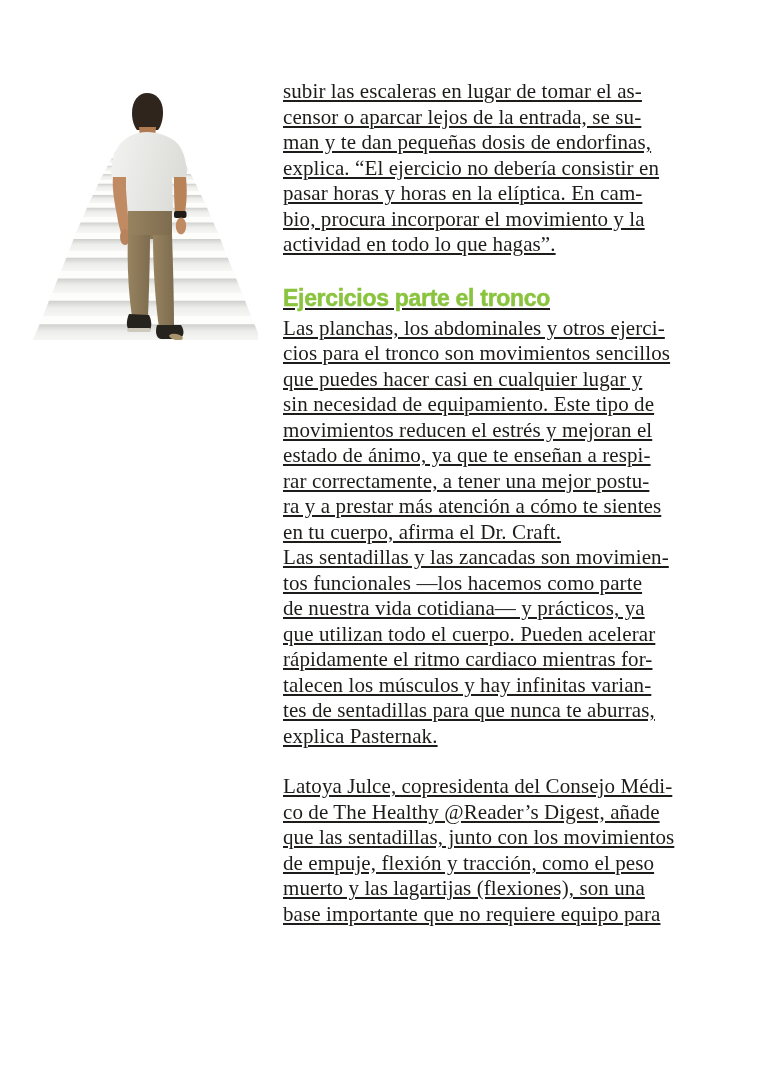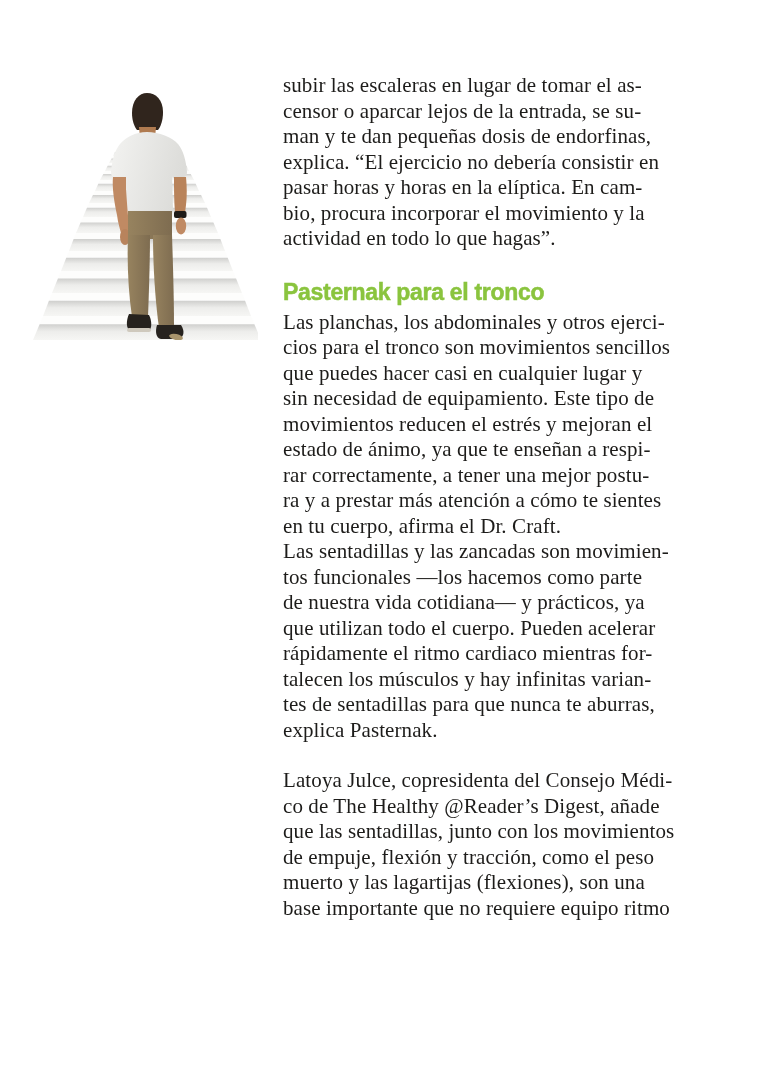--- a/index.html
+++ b/index.html
@@ -9,21 +9,21 @@
     background:#ffffff;
     overflow:hidden;
     font-family:"Liberation Serif","DejaVu Serif",serif;
   }
   .stairs-figure{
     position:absolute;left:28px;top:85px;
     width:230px;height:255px;margin:0;
   }
   .stairs-figure svg{display:block;width:100%;height:100%;}
   .text-col{
-    position:absolute;left:283px;top:73px;width:465px;
+    position:absolute;left:283px;top:79px;width:465px;text-decoration:underline;
   }
   .body{
     margin:0;
     font-size:21px;
     line-height:25.5px;
     white-space:pre-line;
     letter-spacing:0.1px;
   }
   .heading{
     margin:27px 0 5px 0;
@@ -110,21 +110,21 @@
 
   <div class="text-col" style="color: rgb(29, 28, 26);">
     <p class="body">subir las escaleras en lugar de tomar el as-
 censor o aparcar lejos de la entrada, se su-
 man y te dan pequeñas dosis de endorfinas,
 explica. “El ejercicio no debería consistir en
 pasar horas y horas en la elíptica. En cam-
 bio, procura incorporar el movimiento y la
 actividad en todo lo que hagas”.</p>
 
-    <h2 class="heading" style="color: rgb(138, 196, 62);">Pasternak para el tronco</h2>
+    <h2 class="heading" style="color: rgb(138, 196, 62);">Ejercicios parte el tronco</h2>
     <p class="body">Las planchas, los abdominales y otros ejerci-
 cios para el tronco son movimientos sencillos
 que puedes hacer casi en cualquier lugar y
 sin necesidad de equipamiento. Este tipo de
 movimientos reducen el estrés y mejoran el
 estado de ánimo, ya que te enseñan a respi-
 rar correctamente, a tener una mejor postu-
 ra y a prestar más atención a cómo te sientes
 en tu cuerpo, afirma el Dr. Craft.</p>
 
@@ -135,16 +135,16 @@
 rápidamente el ritmo cardiaco mientras for-
 talecen los músculos y hay infinitas varian-
 tes de sentadillas para que nunca te aburras,
 explica Pasternak.</p>
 
     <p class="body spaced">Latoya Julce, copresidenta del Consejo Médi-
 co de The Healthy @Reader’s Digest, añade
 que las sentadillas, junto con los movimientos
 de empuje, flexión y tracción, como el peso
 muerto y las lagartijas (flexiones), son una
-base importante que no requiere equipo ritmo</p>
+base importante que no requiere equipo para</p>
   </div>
 
 </div>
 
 </body></html>

